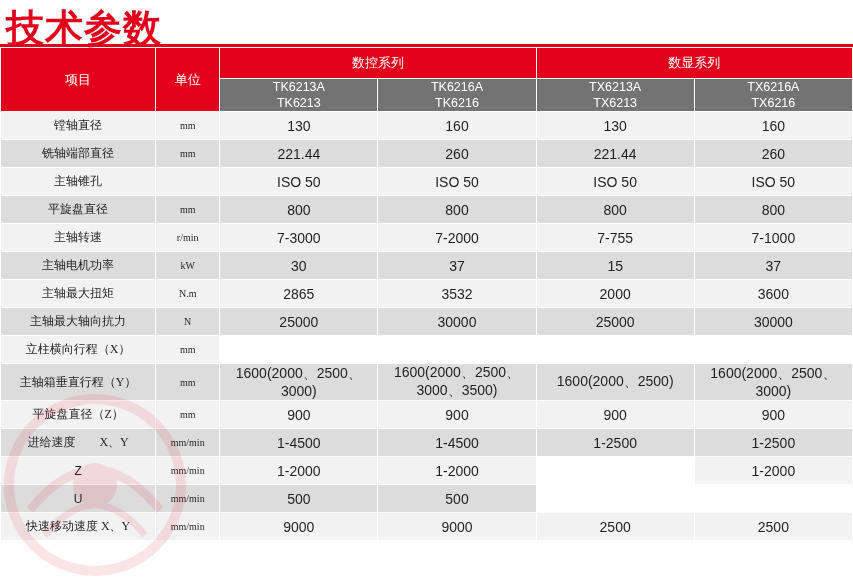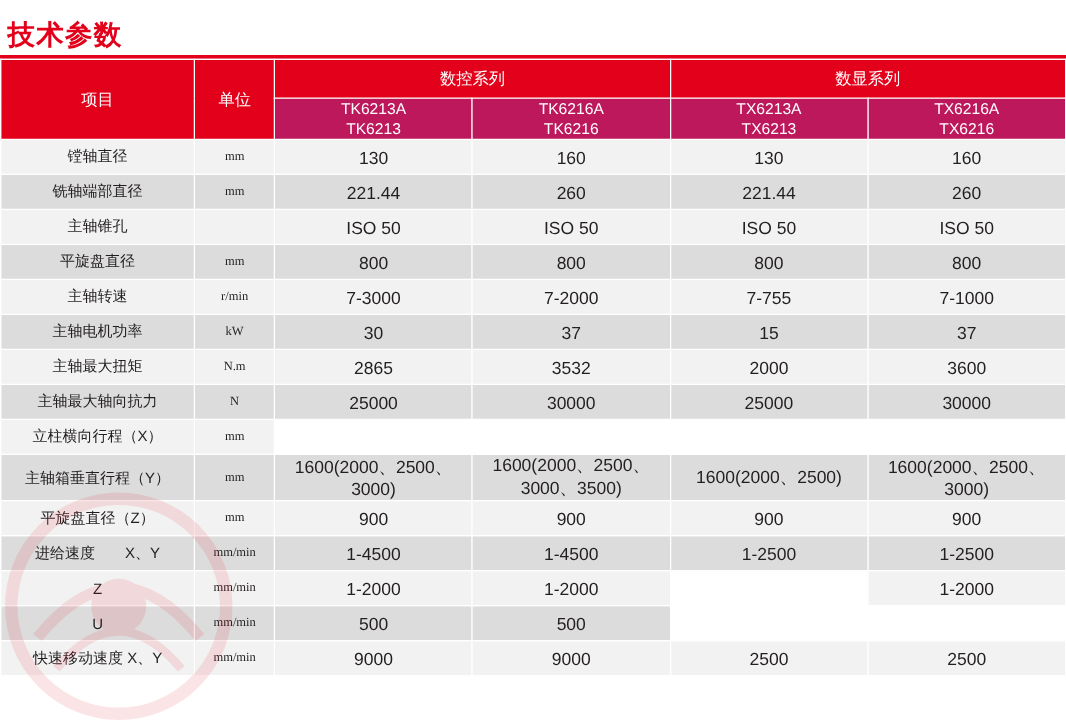--- a/index.html
+++ b/index.html
@@ -13,21 +13,21 @@
     font-family: "Liberation Sans", sans-serif;
     color: #231f20;
     overflow: hidden;
   }
   .page {
     position: relative;
     width: 853px;
     height: 580px;
   }
   .title {
-    font-size: 22px;
+    font-size: 38px;
     font-weight: bold;
     color: #e2001a;
     letter-spacing: 1px;
     padding: 10px 0 17px 6px;
     height: 44px;
     box-sizing: border-box;
     line-height: 36px;
   }
   .title-rule {
     height: 3px;
@@ -53,32 +53,33 @@
     font-weight: bold;
     font-size: 13px;
   }
   .hdr-item {
     text-align: left;
     padding-left: 8px;
     font-size: 13px;
     font-family: Liberation Mono, monospace;
   }
   .hdr-sub {
-    background: #be185d;
+    background: #737373;
     color: #ffffff;
     font-size: 12.5px;
     line-height: 16px;
     padding: 5px 0;
     margin-top: 20px;
   }
   .rowlabel {
     text-align: left;
     padding-left: 8px;
     font-size: 12px;
     color: #231f20;
+    font-family: Liberation Serif, serif;
   }
   .rowlabel-indent {
     text-align: center;
     font-size: 12px;
   }
   .unit {
     font-size: 10px;
     color: #231f20;
     font-family: Liberation Serif, serif;
   }

